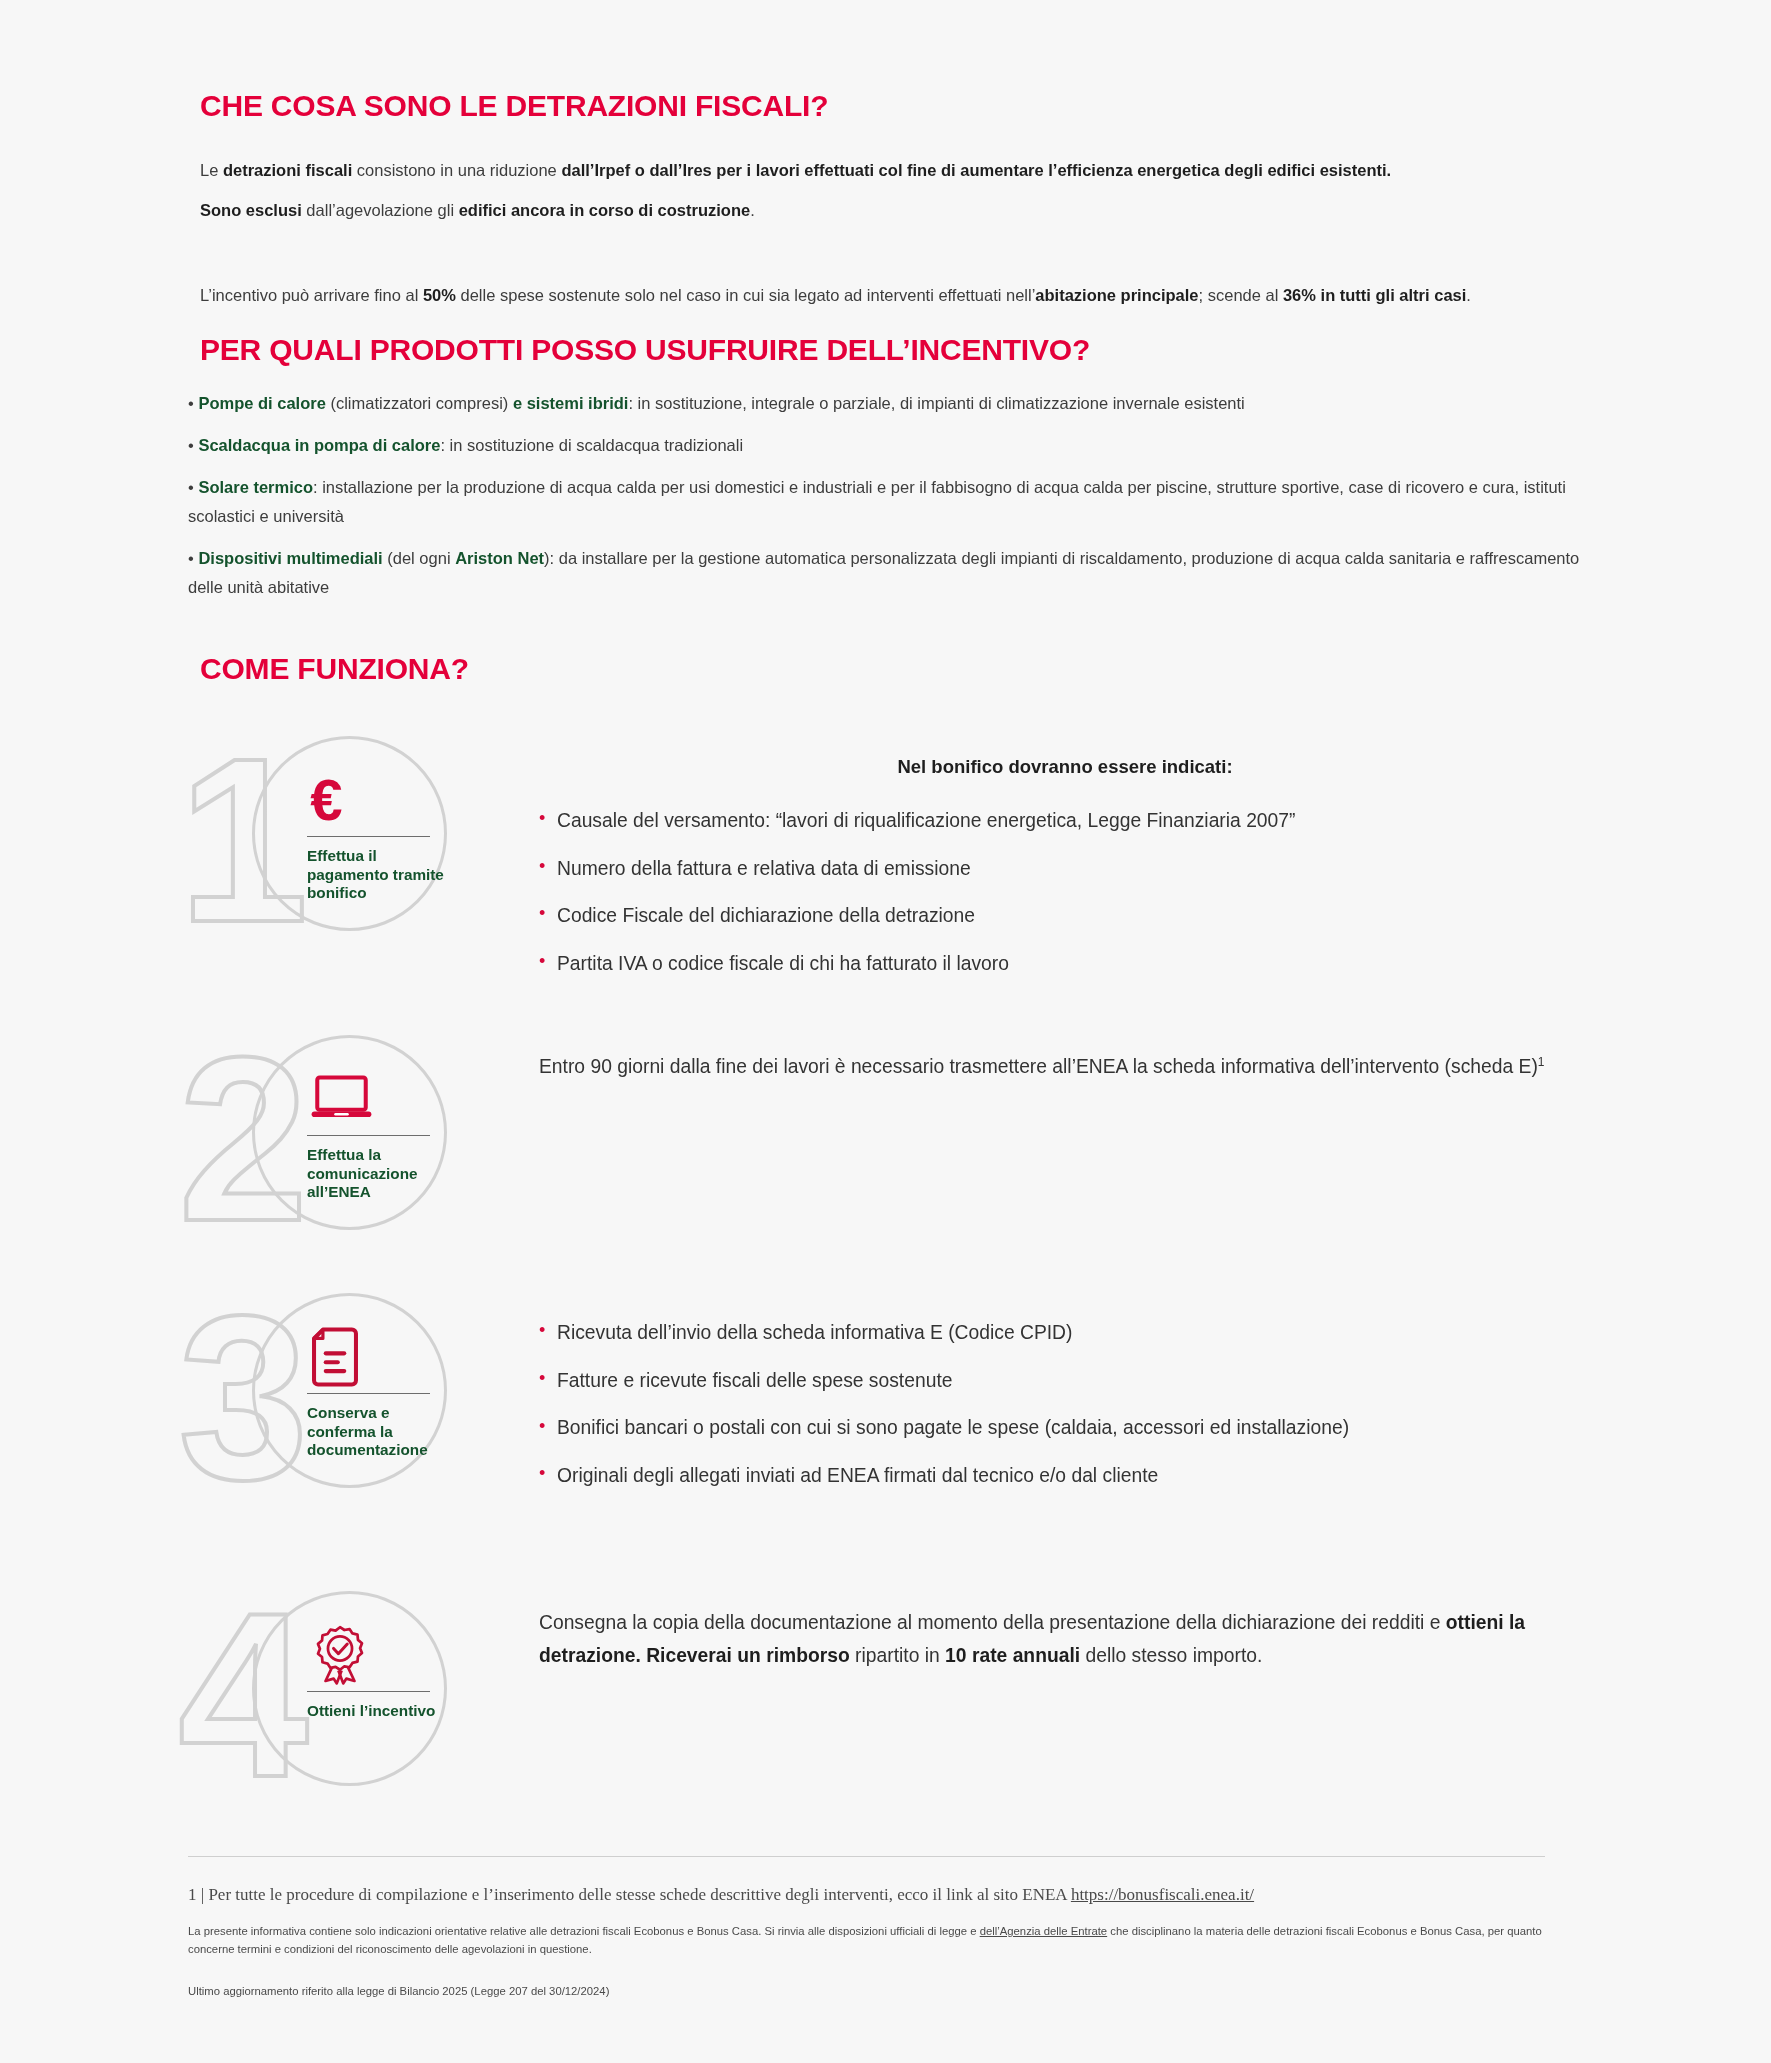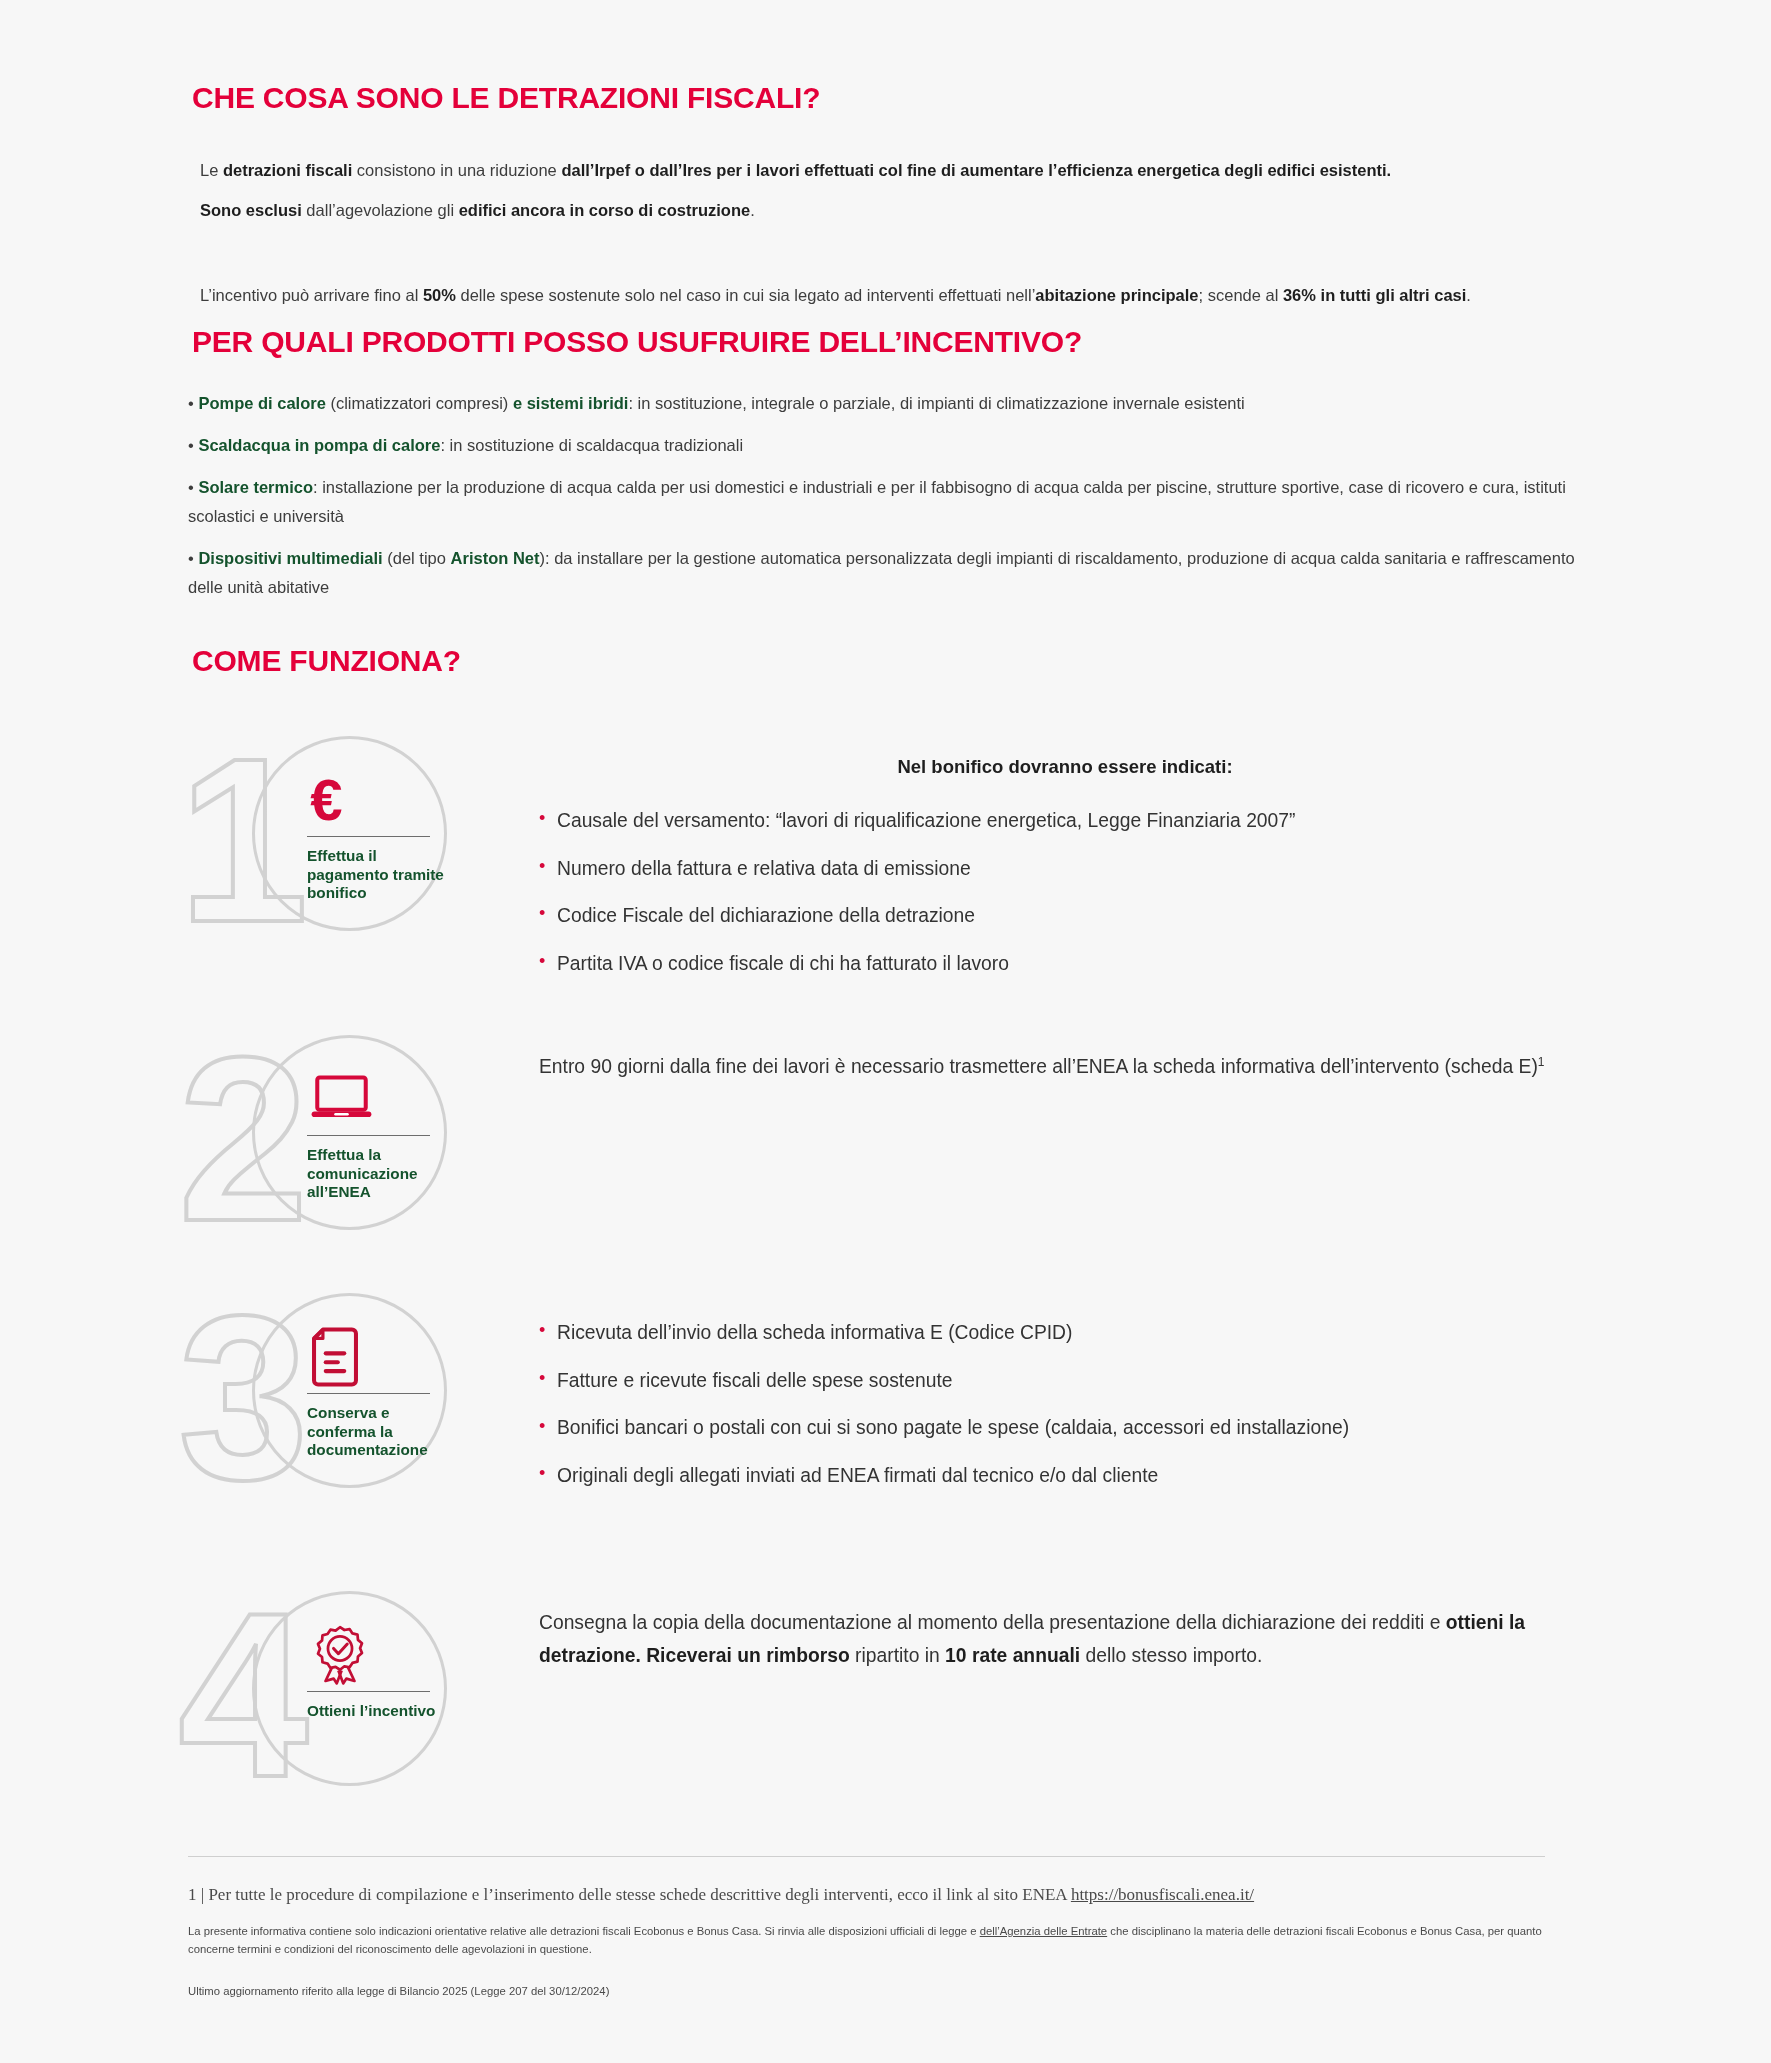--- a/index.html
+++ b/index.html
@@ -23,21 +23,21 @@
     box-sizing: border-box;
     padding: 0 188px;
   }
 
   
   h2.section-title {
     color: #e4003a;
     font-size: 30px;
     font-weight: bold;
     letter-spacing: -0.2px;
-    margin: 4px;
+    margin: 12px;
     line-height: 1.1;
   }
   .t1 { position: absolute; left: 188px; top: 77px; }
   .t2 { position: absolute; left: 188px; top: 321px; }
   .t3 { position: absolute; left: 188px; top: 640px; }
 
   
   .intro-block {
     position: absolute;
     left: 188px;
@@ -230,21 +230,21 @@
     <div class="gap"></div>
     <p><span>L’incentivo può arrivare fino al </span><b>50%</b><span> delle spese sostenute solo nel caso in cui sia legato ad interventi effettuati nell’</span><b>abitazione principale</b><span>; scende al </span><b>36% in tutti gli altri casi</b><span>.</span></p>
   </div>
 
   <h2 class="section-title t2">PER QUALI PRODOTTI POSSO USUFRUIRE DELL’INCENTIVO?</h2>
 
   <div class="product-list">
     <p><span>• </span><b>Pompe di calore</b><span> (climatizzatori compresi) </span><b>e sistemi ibridi</b><span>: in sostituzione, integrale o parziale, di impianti di climatizzazione invernale esistenti</span></p>
     <p><span>• </span><b>Scaldacqua in pompa di calore</b><span>: in sostituzione di scaldacqua tradizionali</span></p>
     <p><span>• </span><b>Solare termico</b><span>: installazione per la produzione di acqua calda per usi domestici e industriali e per il fabbisogno di acqua calda per piscine, strutture sportive, case di ricovero e cura, istituti scolastici e università</span></p>
-    <p><span>• </span><b>Dispositivi multimediali</b><span> (del tipo </span><b>Ariston Net</b><span>): da installare per la gestione automatica personalizzata degli impianti di riscaldamento, produzione di acqua calda sanitaria e raffrescamento delle unità abitative</span></p>
+    <p><span>• </span><b>Dispositivi multimediali</b><span> (del ogni </span><b>Ariston Net</b><span>): da installare per la gestione automatica personalizzata degli impianti di riscaldamento, produzione di acqua calda sanitaria e raffrescamento delle unità abitative</span></p>
   </div>
 
   <h2 class="section-title t3">COME FUNZIONA?</h2>
 
   <div class="step step-1">
     <div class="badge">
       <div class="bignum">1</div>
       <div class="ring"></div>
       <div class="inner">
         <div class="icon-slot">

